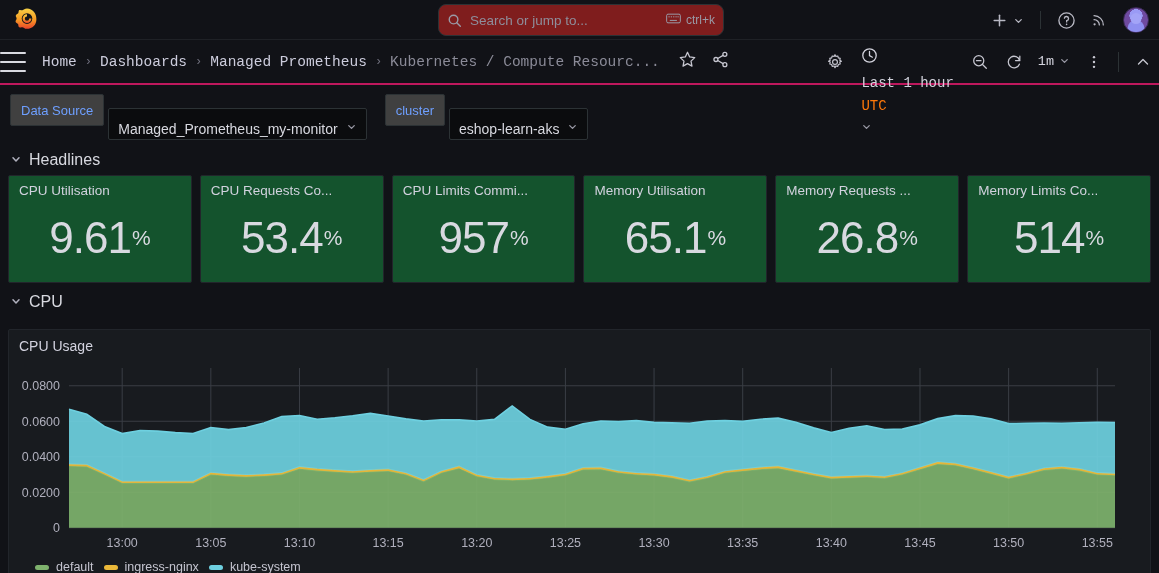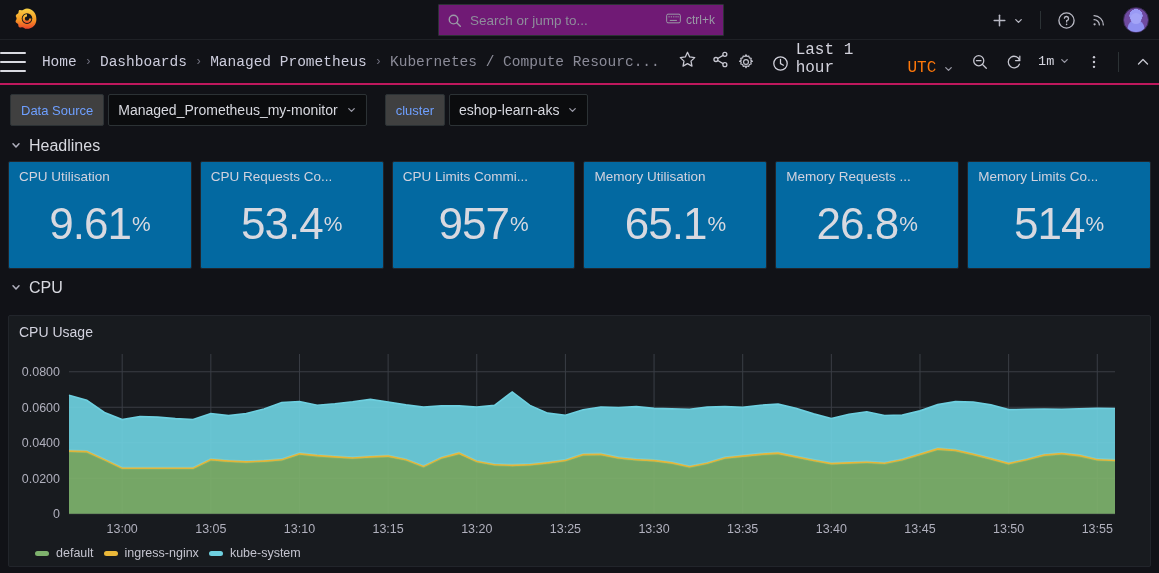--- a/index.html
+++ b/index.html
@@ -18,23 +18,23 @@
     display: flex; align-items: center;
     padding: 0 12px;
     position: relative;
     border-bottom: 1px solid #1f2126;
   }
   .grafana-logo { width: 26px; height: 26px; flex: 0 0 auto; margin-left: 2px; }
 
   .search-box {
     position: absolute; left: 438px; top: 4px;
     width: 286px; height: 32px;
-    background: #701a75;
+    background: #7f1d1d;
     border: 1px solid #2c3235;
-    border-radius: 1px;
+    border-radius: 8px;
     display: flex; align-items: center;
     padding: 0 8px; gap: 8px;
   }
   .search-box .sicon { color: #9a9aa6; display: flex; }
   .search-placeholder { font-size: 13.5px; color: #8e8e9b; flex: 1; }
   .kbd-hint { display: flex; align-items: center; gap: 5px; color: #9a9aa6; font-size: 12px; }
 
   .topbar-right {
     position: absolute; right: 10px; top: 0; height: 40px;
     display: flex; align-items: center; gap: 4px;
@@ -70,61 +70,62 @@
   }
   .hamburger { width: 26px; height: 20px; display:flex; flex-direction:column; justify-content:space-between; margin-right:16px; cursor:pointer;}
   .hamburger span { display:block; height: 2px; background:#d8d9e0; border-radius:1px;}
   .crumbs { display: flex; align-items: center; gap: 8px; font-size: 14.5px; }
   .crumb { color: #ccccdc; white-space: nowrap; }
   .crumb.dim { color: #8b8b98; }
   .crumb-sep { color: #6e6e7c; font-size: 12px; }
   .navrow-icons { display: flex; align-items: center; gap: 14px; margin-left: 18px; color: #c7c7d1; }
   .navrow-right { margin-left: auto; display: flex; align-items: center; gap: 2px; }
   .timepicker {
-    display: flex; align-items: flex-end; gap: 7px;
-    height: 30px; padding: 0 8px; font-size: 16px; color: #d3d3dd;
+    display: flex; align-items: flex-start; gap: 7px;
+    height: 30px; padding: 0 8px; font-size: 14px; color: #d3d3dd;
     border-radius: 2px;
+    flex-direction: column;
   }
   .tz { color: #ff780a; font-weight: 500; }
   .iconbtn {
     width: 32px; height: 30px; display:flex; align-items:center; justify-content:center;
     color: #c7c7d1; border-radius: 2px;
   }
   .interval { display:flex; align-items:center; gap:5px; font-size:13.5px; color:#d3d3dd; padding:0 6px;}
   .vline { width:1px; height:20px; background:#2c3235; margin:0 6px;}
 
   
   .varsrow { display: flex; align-items: center; gap: 10px; padding: 9px 10px 7px 10px; }
   .varblock { display: flex; align-items: stretch; }
   .varlabel {
     display: flex; align-items: center;
     background: #404040; border: 1px solid #2c3235;
     border-radius: 2px; padding: 0 10px; height: 32px;
     color: #6e9fff; font-size: 13px; white-space: nowrap;
   }
   .varselect {
-    display: flex; align-items: center; gap: 8px;
+    display: flex; align-items: flex-start; gap: 8px;
     background: #0b0c0e; border: 1px solid #2c3235;
     border-radius: 2px; padding: 12px 9px; height: 32px; margin-left: 4px;
-    color: #d8d9e0; font-size: 14px; white-space: nowrap;
+    color: #d8d9e0; font-size: 14px; white-space: nowrap; margin-top: 14px;
   }
   .caret { color: #9a9aa6; font-size: 10px; }
 
   
   .section-head {
     display: flex; align-items: center; gap: 7px;
     padding: 4px 0 6px 10px; font-size: 16px; color: #d8d9e0; font-weight: 500;
   }
   .section-head .chev { color: #b0b0bd; font-size: 11px; }
 
   
   .stats-row { display: flex; gap: 8px; padding: 0 8px; }
   .stat-panel {
     flex: 1 1 0; height: 108px;
-    background: #0369a1;
+    background: #14532d;
     border: 1px solid #22252b;
     border-radius: 2px;
     display: flex; flex-direction: column;
     padding: 7px 10px 4px 10px;
     overflow: hidden;
   }
   .stat-title {
     font-size: 13.5px; color: #d2d2de; white-space: nowrap;
     overflow: hidden; text-overflow: ellipsis;
   }

